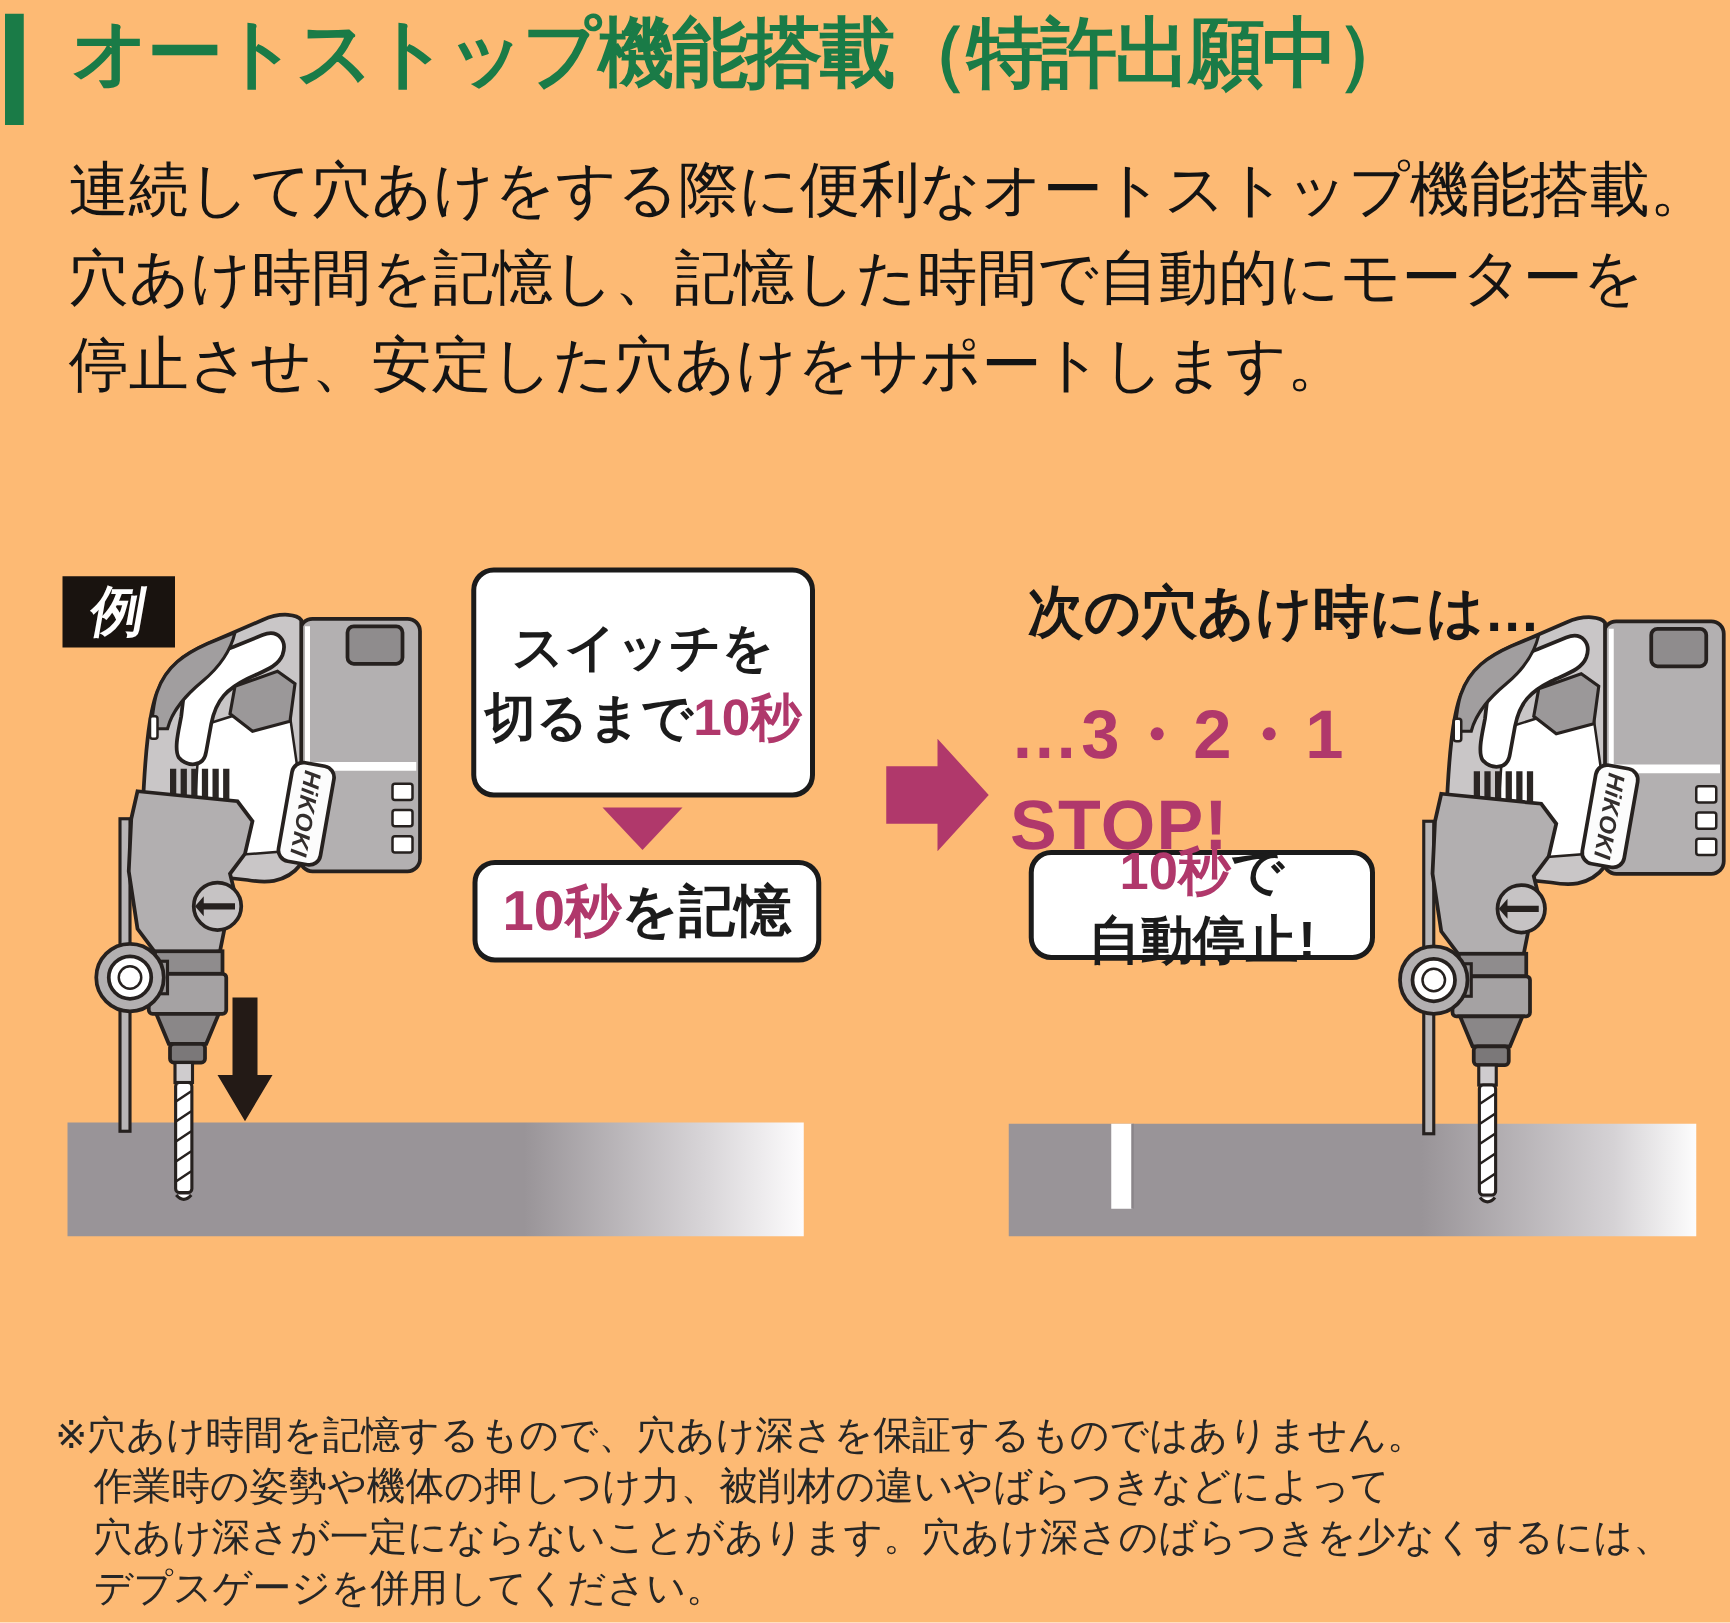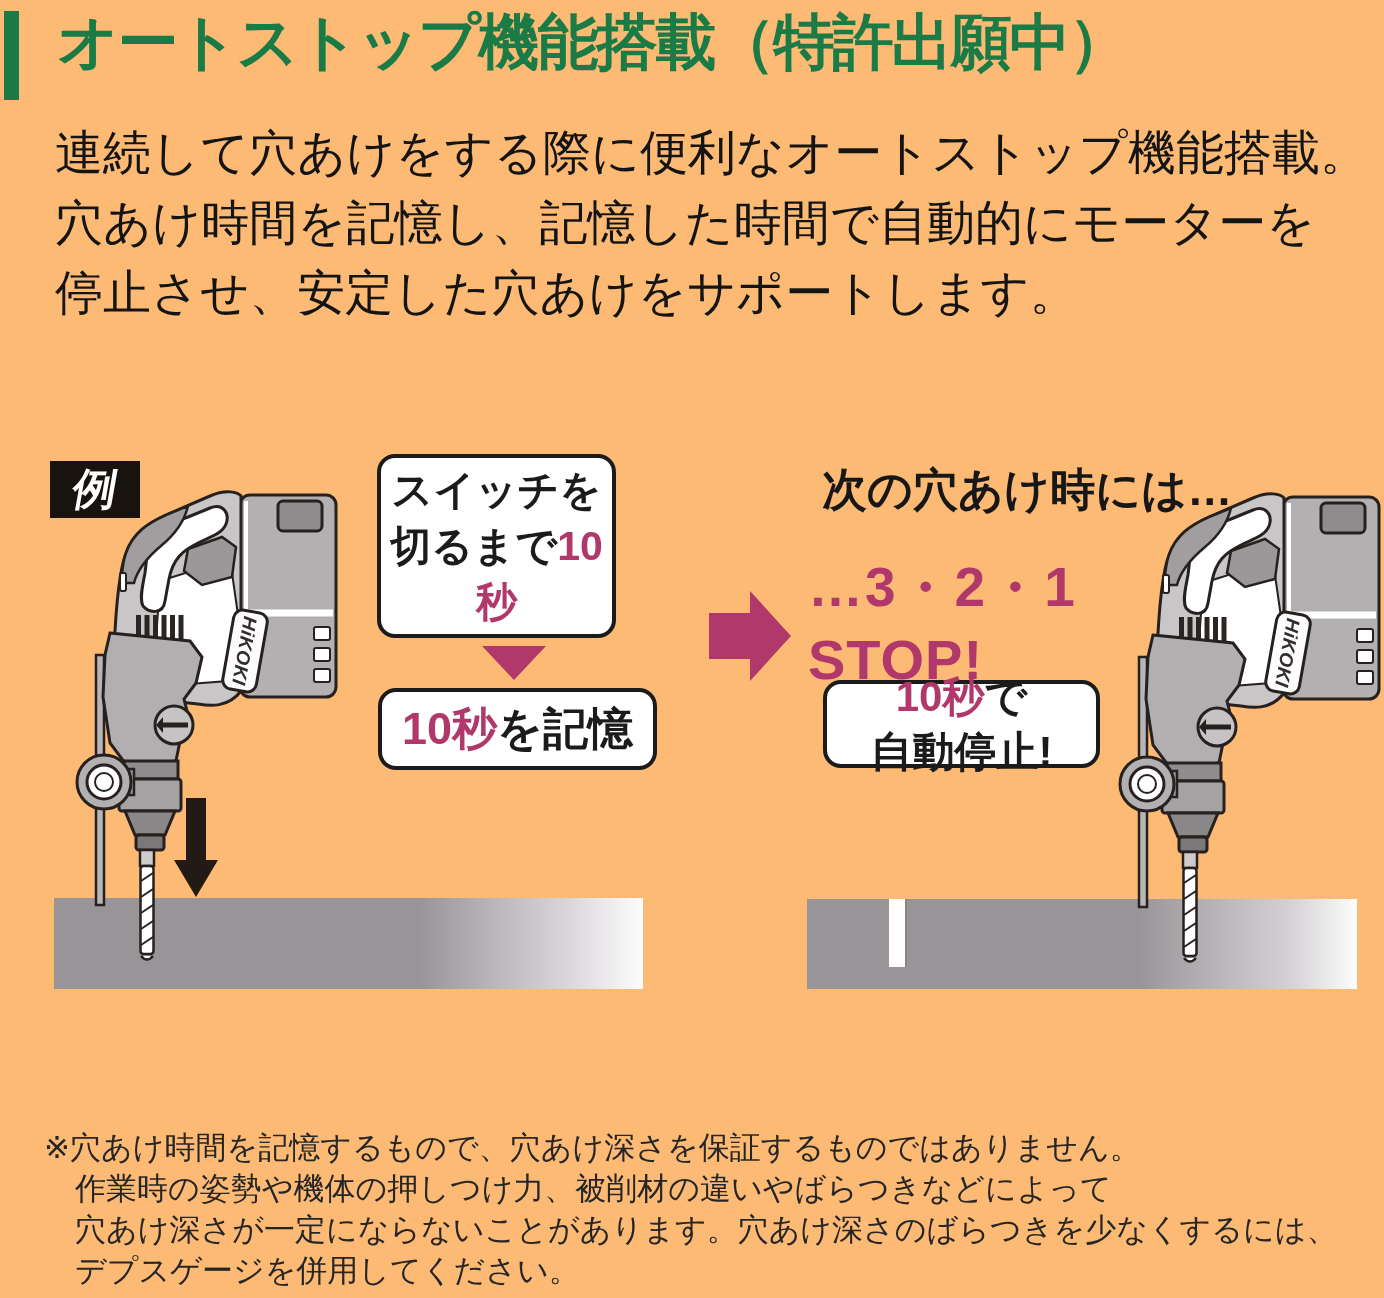--- a/index.html
+++ b/index.html
@@ -11,21 +11,21 @@
   
   .accent-bar{left:4px;top:11px;width:15px;height:89px;background:#1a7b47;}
   .page-title{left:57px;top:2px;margin:0;font-size:61px;font-weight:800;color:#1a7b47;letter-spacing:-2px;white-space:nowrap;}
   
   .intro{left:55px;top:118px;font-size:48px;line-height:70px;font-weight:500;color:#141414;white-space:nowrap;}
   
   .badge{left:50px;top:461px;width:90px;height:57px;background:#19130f;display:flex;align-items:center;justify-content:center;}
   .badge span{color:#fff;font-size:44px;font-weight:bold;transform:skewX(-10deg);}
   
   .box{background:#fff;border:4px solid #1b1b1b;border-radius:18px;display:flex;flex-direction:column;align-items:center;justify-content:center;text-align:center;font-weight:bold;box-sizing:border-box;}
-  .box1{left:377px;top:454px;width:239px;height:184px;font-size:41px;line-height:56px;}
+  .box1{left:377px;top:454px;width:275px;height:184px;font-size:41px;line-height:56px;}
   .box2{left:378px;top:688px;width:279px;height:82px;font-size:45px;}
   .box3{left:823px;top:680px;width:277px;height:88px;font-size:42px;line-height:55px;}
   .accent{color:#b0386b;}
   
   .next-label{left:822px;top:460px;font-size:45px;font-weight:bold;white-space:nowrap;color:#171717;}
   .countdown{left:808px;top:551px;width:304px;text-align:left;color:#b0386b;font-weight:bold;}
   .countdown .cnt{font-size:55px;letter-spacing:2px;white-space:nowrap;}
   .countdown .stp{font-size:56px;letter-spacing:1px;margin-top:2px;}
   
   .footnote{left:44px;top:1127px;font-size:31px;line-height:41px;color:#262626;white-space:nowrap;}

